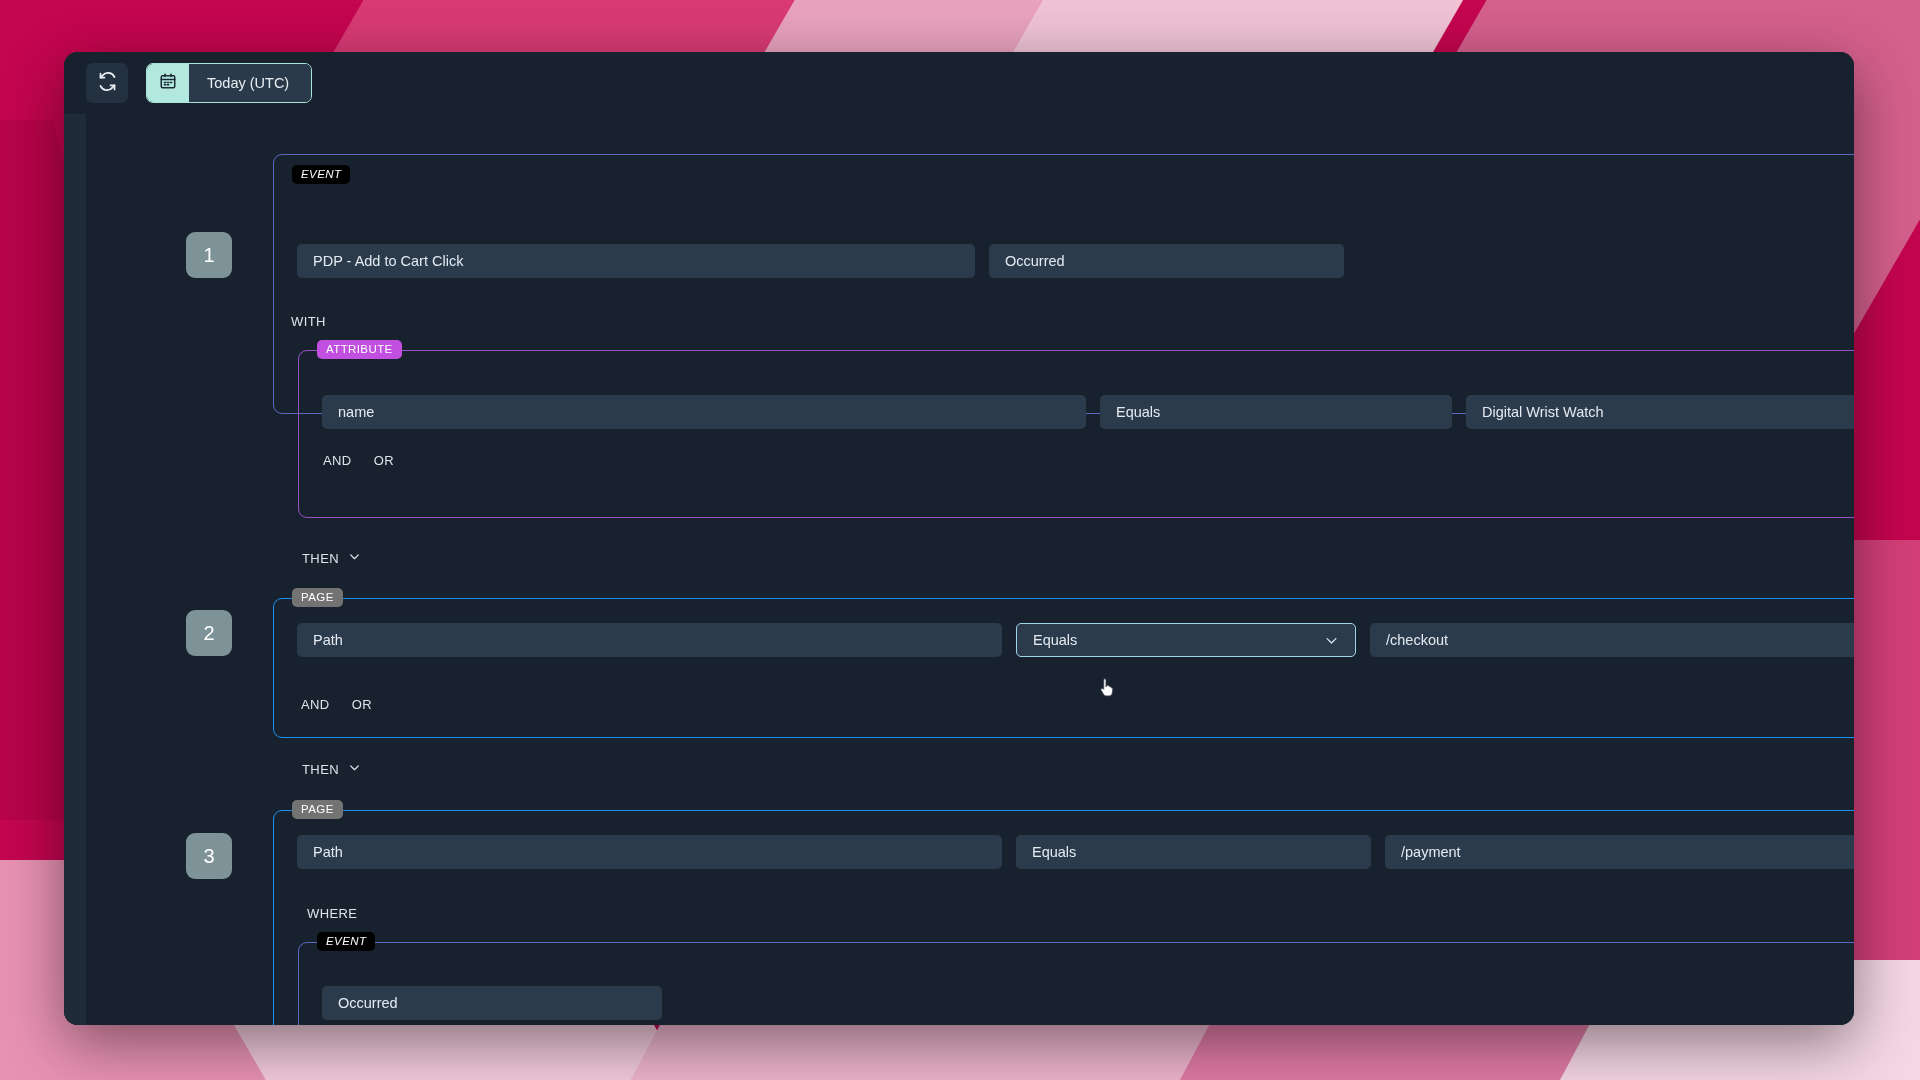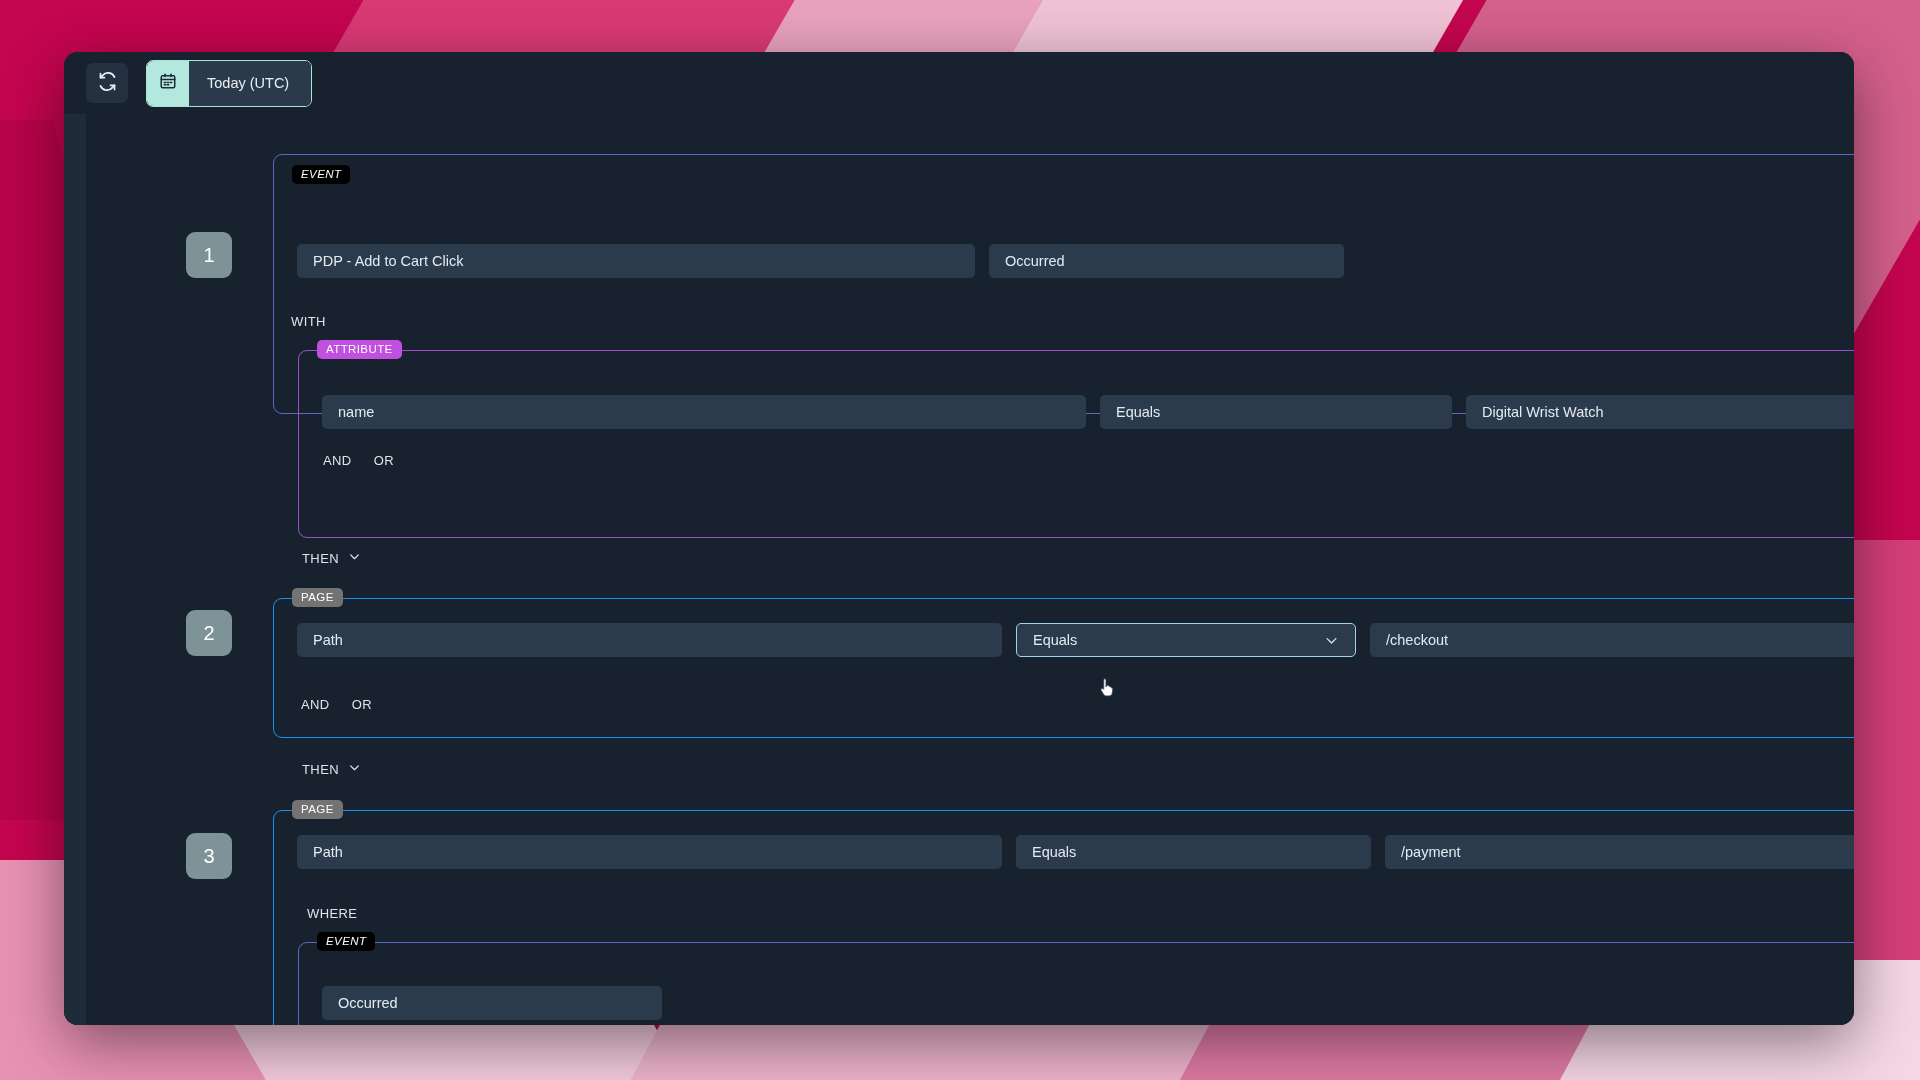--- a/index.html
+++ b/index.html
@@ -71,21 +71,21 @@
     background: #243140;
     border-radius: 7px;
     display: flex; align-items: center; justify-content: center;
     cursor: pointer;
   }
   .tb-icon-btn svg { width: 21px; height: 21px; }
 
   .date-pill {
     display: flex;
     align-items: stretch;
-    height: 47px;
+    height: 40px;
     border-radius: 7px;
     overflow: hidden;
     border: 1px solid #a8e4da;
     cursor: pointer;
   }
   .date-pill .cal-box {
     width: 42px;
     background: #b2e8de;
     display: flex; align-items: center; justify-content: center;
   }
@@ -283,21 +283,21 @@
         <div class="group-tag tag-event" style="top:10px;">EVENT</div>
       </div>
 
       <div class="field-row" style="left:233px; top:130px;">
         <div class="fld" style="width:678px;">PDP - Add to Cart Click</div>
         <div class="fld" style="width:355px;">Occurred</div>
       </div>
 
       <div class="kw" style="left:227px; top:200px;">WITH</div>
 
-      <div class="group attr-group" style="left:234px; top:236px; width:1600px; height:188px;">
+      <div class="group attr-group" style="left:234px; top:236px; width:1600px; height:168px;">
         <div class="group-tag tag-attr">ATTRIBUTE</div>
       </div>
 
       <div class="field-row" style="left:258px; top:281px;">
         <div class="fld" style="width:764px;">name</div>
         <div class="fld" style="width:352px;">Equals</div>
         <div class="fld" style="width:560px;">Digital Wrist Watch</div>
       </div>
 
       <div class="logic-row" style="left:259px; top:339px;">

